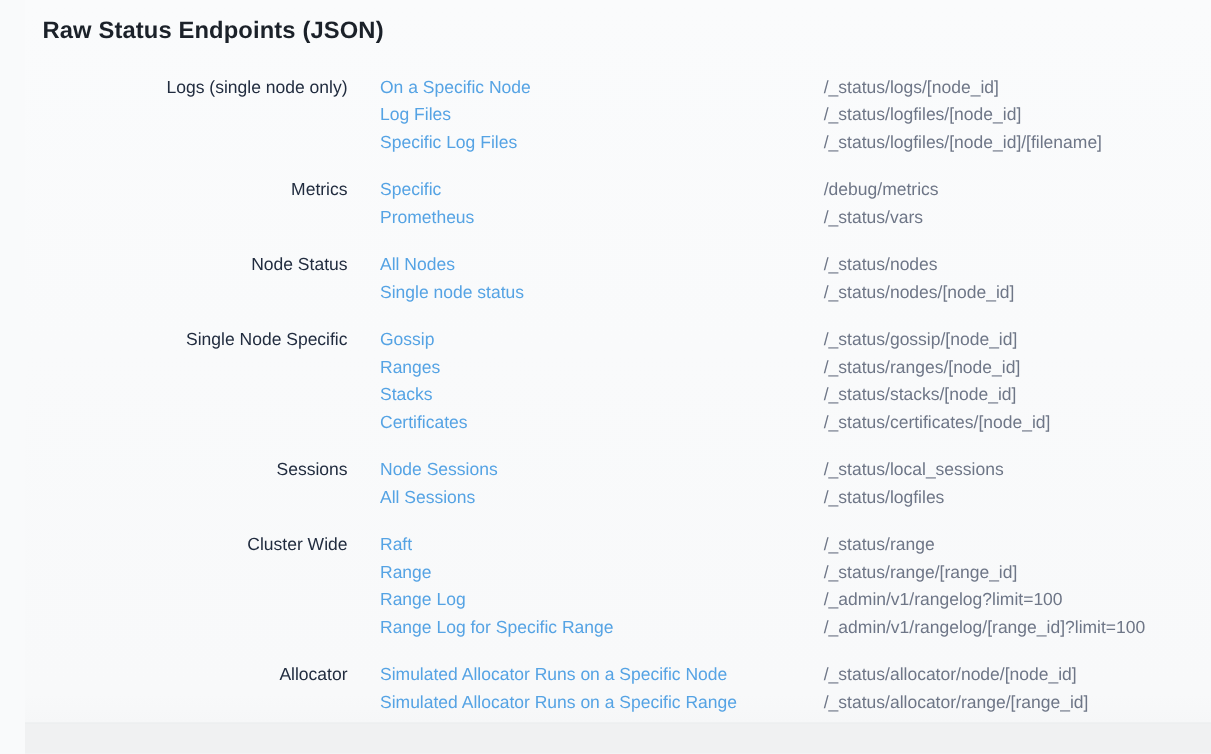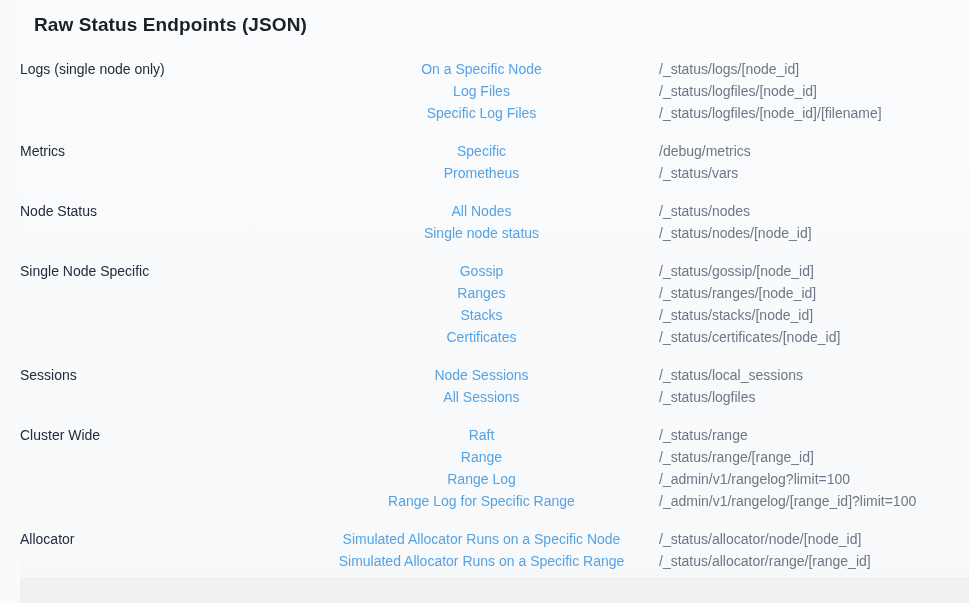--- a/index.html
+++ b/index.html
@@ -29,24 +29,25 @@
     margin-top: 20px;
   }
   .group {
     display: grid;
     grid-template-columns: 258px 381px 1fr;
     margin-bottom: 16px;
     font-size: 14px;
     line-height: 22px;
   }
   .cat {
+    text-align: right;
     color: #212c3f;
     font-weight: 400;
   }
-  .links { padding-left: 26px; text-align: center; }
+  .links { padding-left: 26px; }
   .link {
     display: block;
     color: #55a3e4;
     text-decoration: none;
     cursor: pointer;
   }
   .paths { color: #6e7687; }
   .path { display: block; }
   .footer-strip {
     position: absolute;

